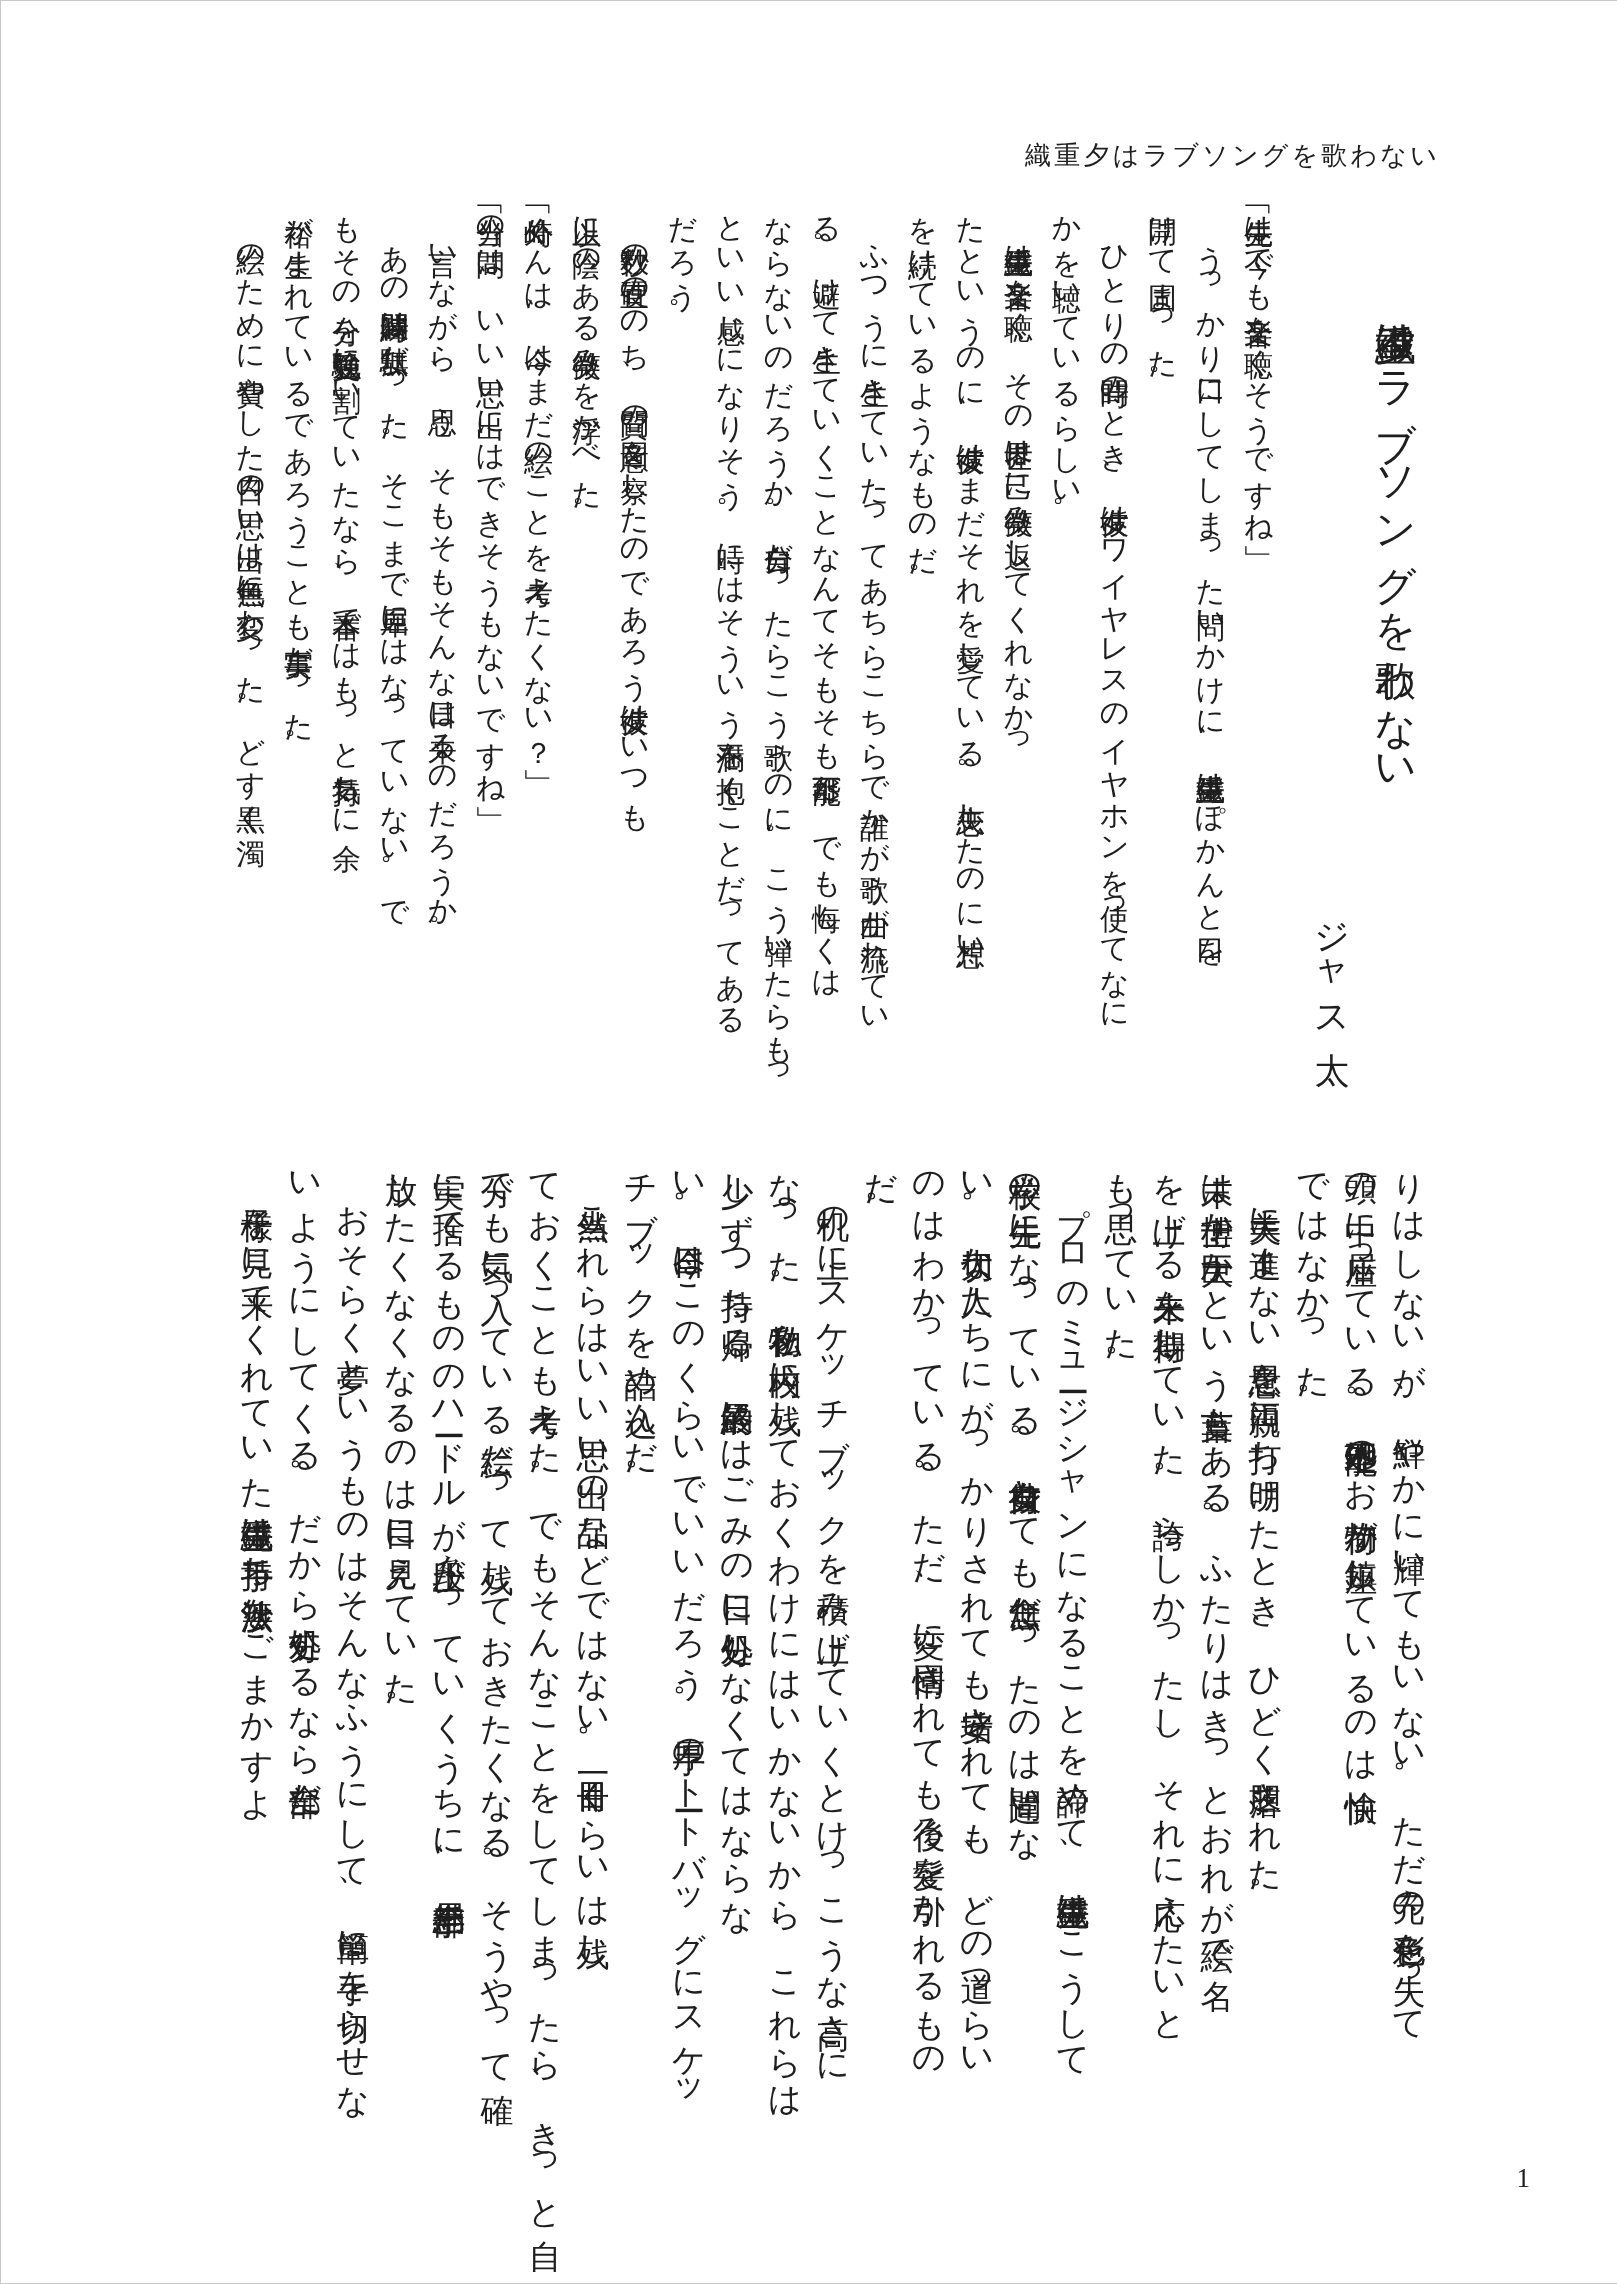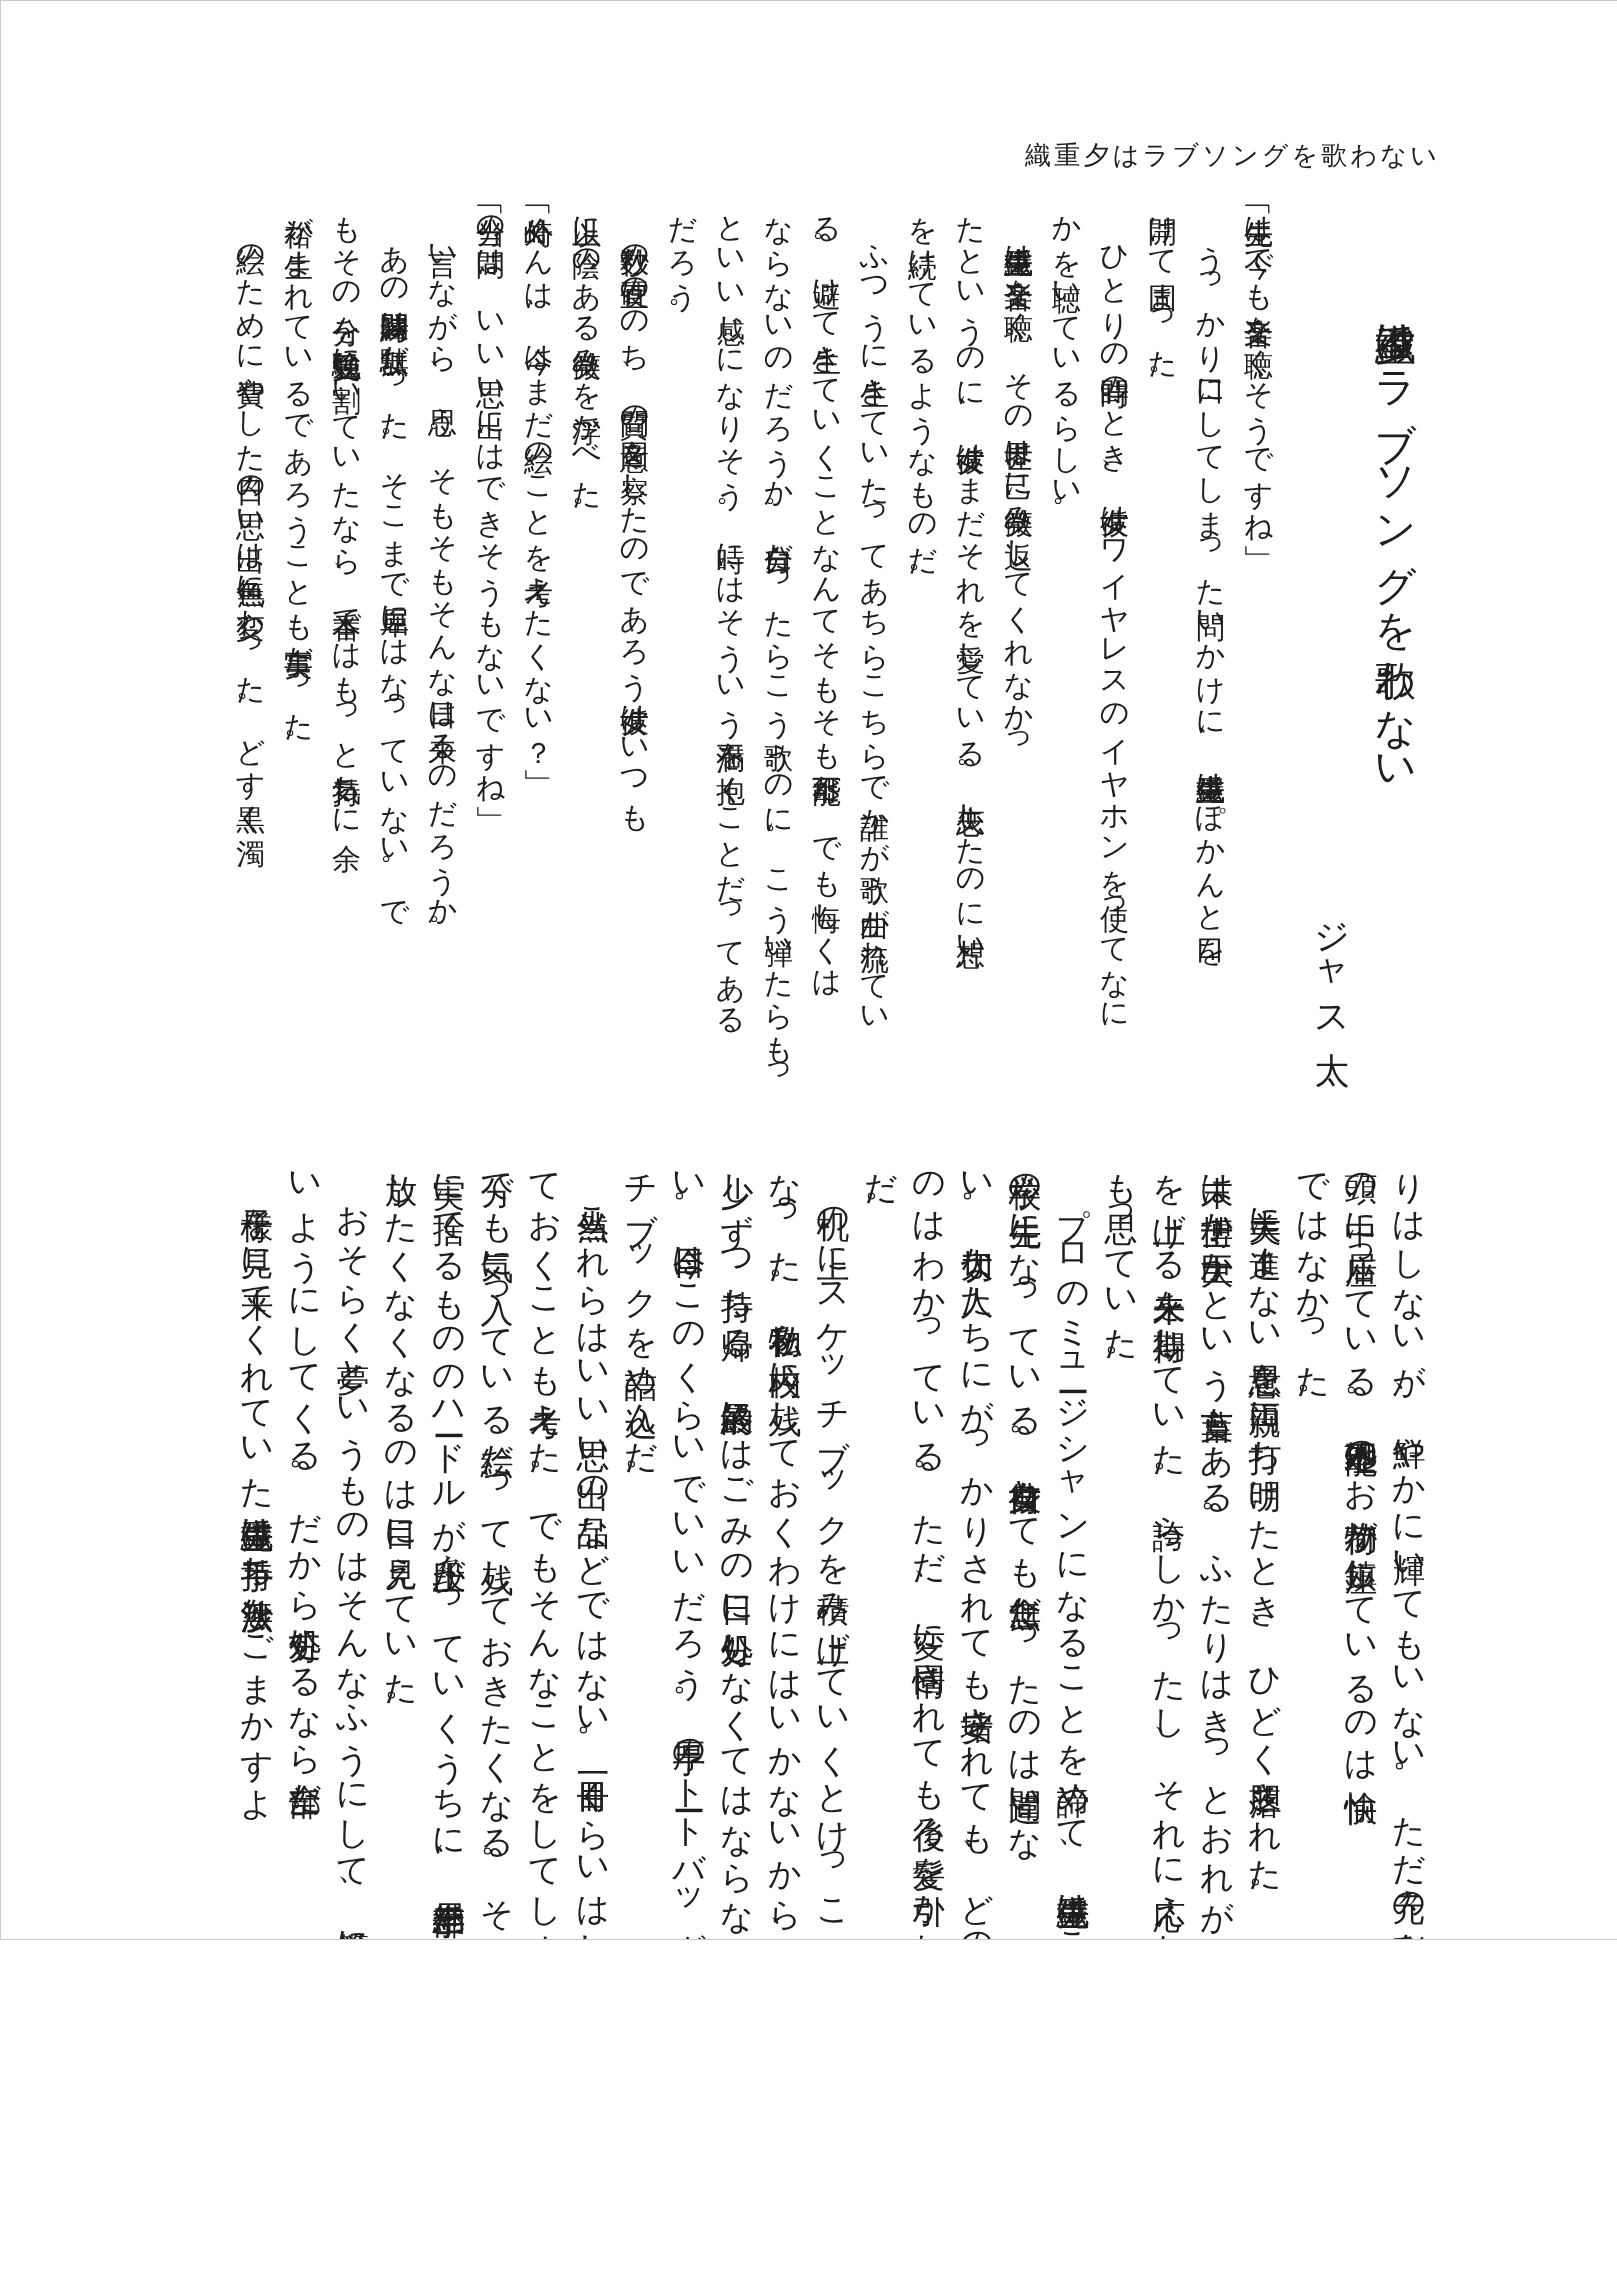--- a/index.html
+++ b/index.html
@@ -3,21 +3,21 @@
 <meta charset="utf-8">
 <style>
   html, body {
     margin: 0;
     padding: 0;
     background: #ffffff;
   }
   .page {
     position: relative;
     width: 1618px;
-    height: 1940px;
+    height: 2284px;
     background: #ffffff;
     color: #1e1e1e;
     font-family: "Liberation Serif", serif;
     box-sizing: border-box;
     border: 0.6px solid #c9c9c9;
     overflow: hidden;
   }
 
   
   .running-header {

